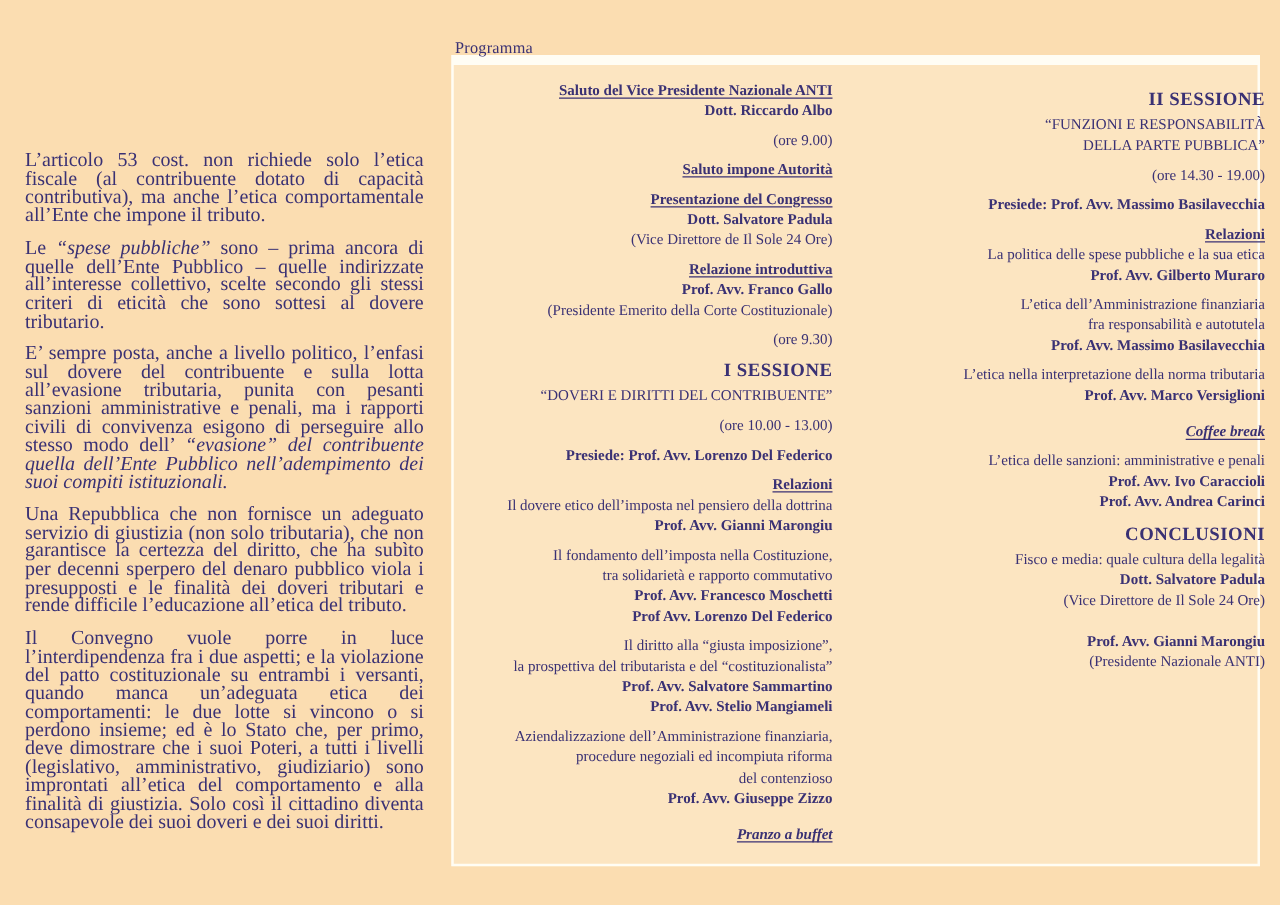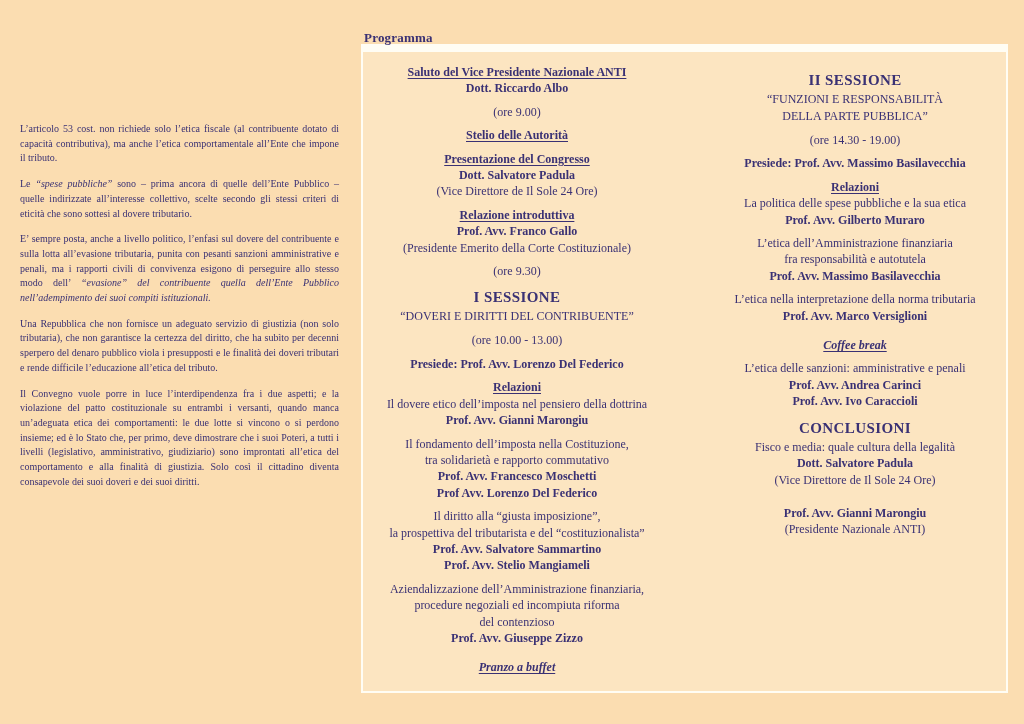--- a/index.html
+++ b/index.html
@@ -13,37 +13,37 @@
   html,body{width:1024px;height:724px;}
   body{
     position:relative;
     background:var(--bg-outer);
     font-family:"Liberation Serif","DejaVu Serif",serif;
     color:var(--ink);
     overflow:hidden;
   }
   .programma-label{
     position:absolute;left:364px;top:30px;
-    font-size:13px;font-weight:bold;letter-spacing:.2px;text-align:right;
+    font-size:13px;font-weight:normal;letter-spacing:.2px;text-align:right;
   }
   .panel{
     position:absolute;left:361px;top:44px;width:647px;height:649px;
     background:var(--bg-panel);
     border-top:8px solid var(--line-white);
     border-left:2px solid var(--line-white);
     border-right:2px solid var(--line-white);
     border-bottom:2px solid var(--line-white);
   }
   .intro{
     position:absolute;left:20px;top:122px;width:319px;
-    font-size:10px;line-height:14.7px;text-align:justify;
+    font-size:16px;line-height:14.7px;text-align:justify;
   }
   .intro p{margin:0 0 11px 0;}
   .intro .it{font-style:italic;}
-  .col{position:absolute;text-align:center;}
+  .col{position:absolute;text-align:right;}
   .col-center{left:368px;top:64px;width:298px;}
   .col-right{left:698px;top:64px;width:314px;}
   .block{margin-bottom:7px;}
   .block.spaced{margin-top:17px;}
   .ln{font-size:12px;line-height:16.4px;}
   .ln.heading{font-weight:bold;text-decoration:underline;text-underline-offset:2px;}
   .ln.name{font-weight:bold;}
   .ln.note{font-weight:normal;}
   .ln.time{font-weight:normal;margin-top:0;margin-bottom:3px;}
   .ln.session_title{font-size:15px;line-height:22px;font-weight:bold;letter-spacing:.4px;margin-top:5px;}
@@ -67,21 +67,21 @@
 
 <div class="col col-center">
     <div class="block">
       <div class="ln heading">Saluto del Vice Presidente Nazionale ANTI</div>
       <div class="ln name">Dott. Riccardo Albo</div>
     </div>
     <div class="block">
       <div class="ln time">(ore 9.00)</div>
     </div>
     <div class="block">
-      <div class="ln heading">Stelio delle Autorità</div>
+      <div class="ln heading">Saluto impone Autorità</div>
     </div>
     <div class="block">
       <div class="ln heading">Presentazione del Congresso</div>
       <div class="ln name">Dott. Salvatore Padula</div>
       <div class="ln note">(Vice Direttore de Il Sole 24 Ore)</div>
     </div>
     <div class="block">
       <div class="ln heading">Relazione introduttiva</div>
       <div class="ln name">Prof. Avv. Franco Gallo</div>
       <div class="ln note">(Presidente Emerito della Corte Costituzionale)</div>
@@ -151,22 +151,22 @@
     </div>
     <div class="block">
       <div class="ln note">L’etica nella interpretazione della norma tributaria</div>
       <div class="ln name">Prof. Avv. Marco Versiglioni</div>
     </div>
     <div class="block">
       <div class="ln break">Coffee break</div>
     </div>
     <div class="block">
       <div class="ln note">L’etica delle sanzioni: amministrative e penali</div>
+      <div class="ln name">Prof. Avv. Ivo Caraccioli</div>
       <div class="ln name">Prof. Avv. Andrea Carinci</div>
-      <div class="ln name">Prof. Avv. Ivo Caraccioli</div>
     </div>
     <div class="block">
       <div class="ln session_title">CONCLUSIONI</div>
       <div class="ln note">Fisco e media: quale cultura della legalità</div>
       <div class="ln name">Dott. Salvatore Padula</div>
       <div class="ln note">(Vice Direttore de Il Sole 24 Ore)</div>
     </div>
     <div class="block spaced">
       <div class="ln name">Prof. Avv. Gianni Marongiu</div>
       <div class="ln note">(Presidente Nazionale ANTI)</div>

